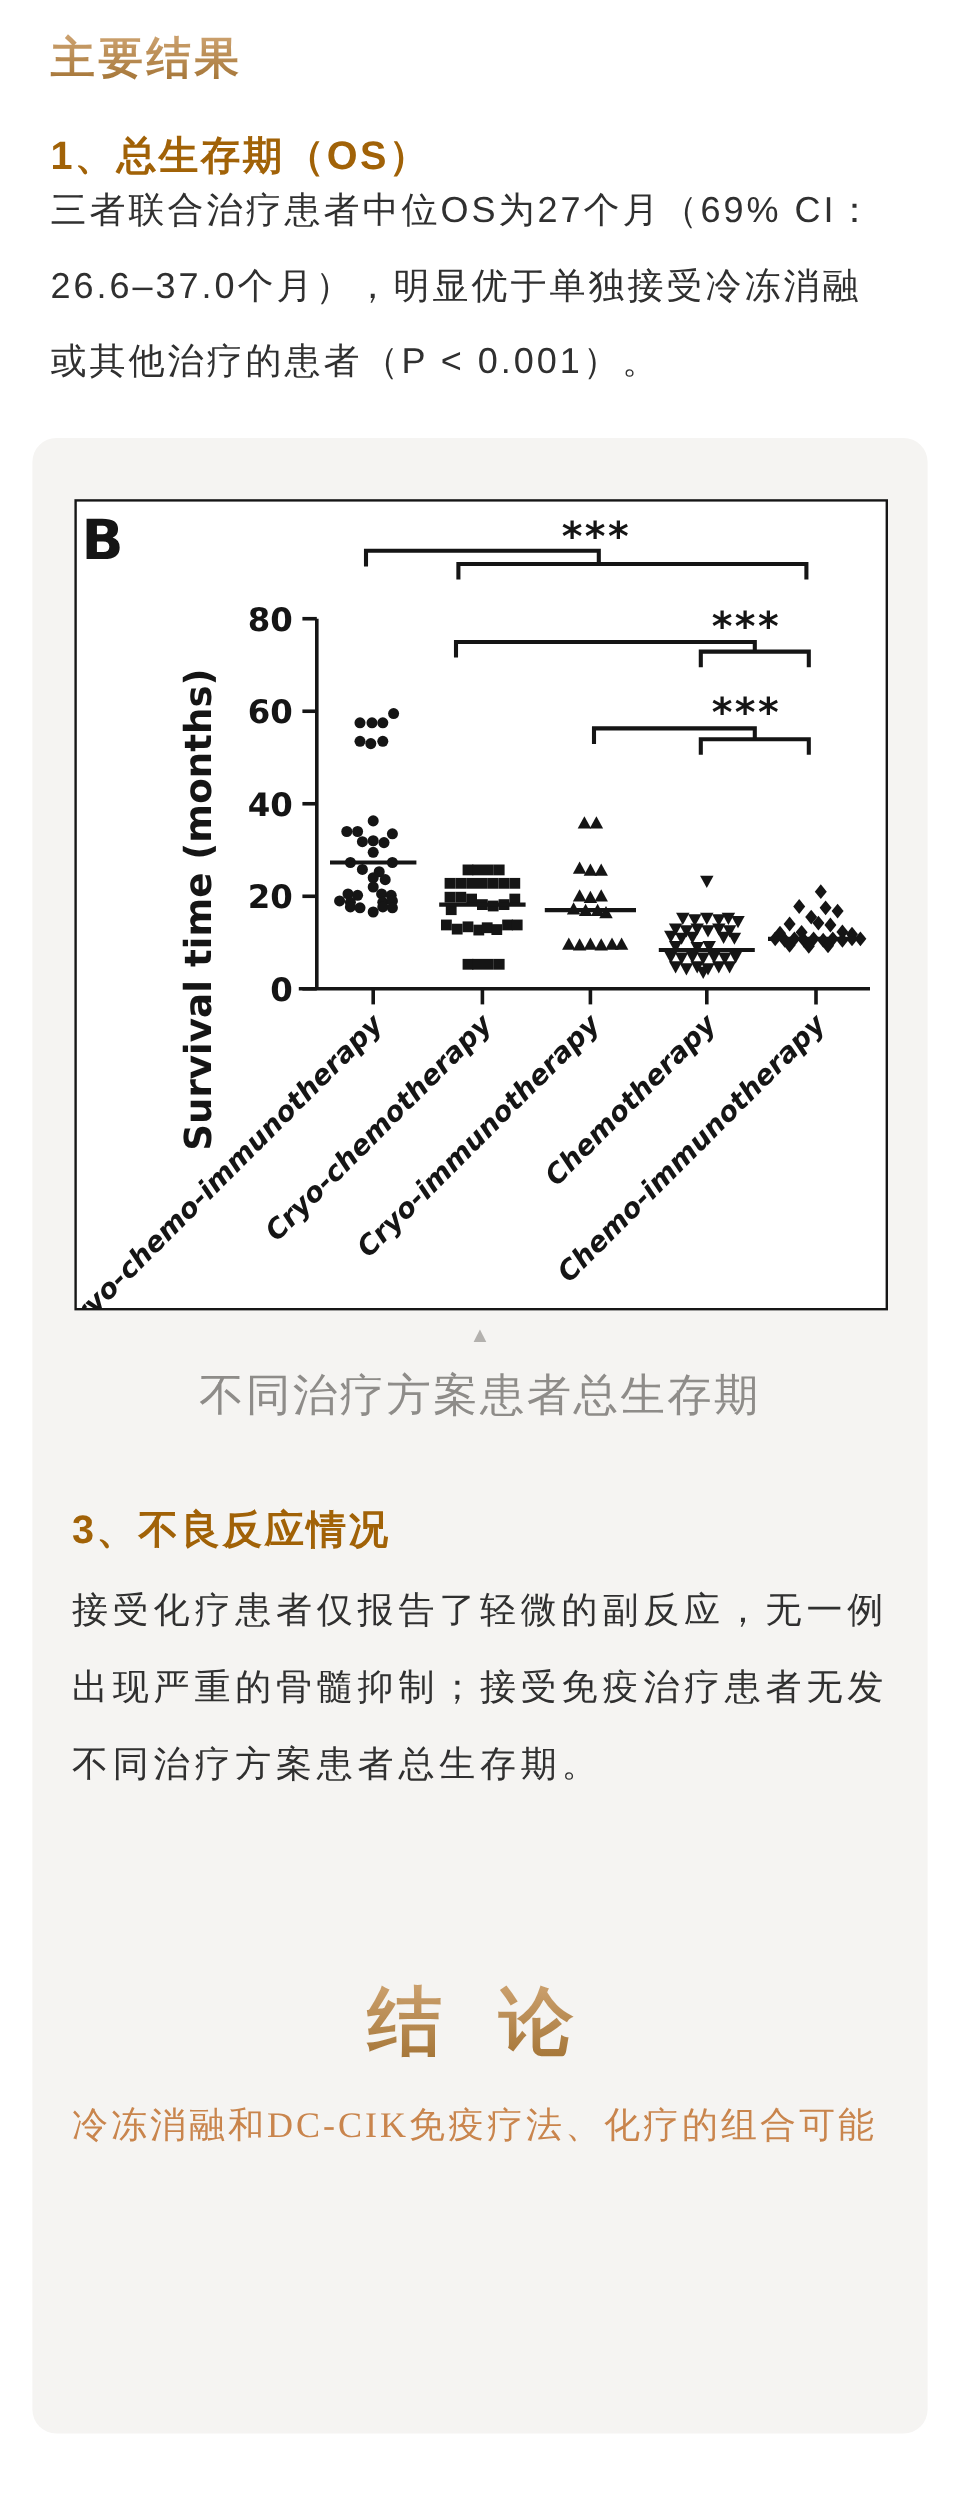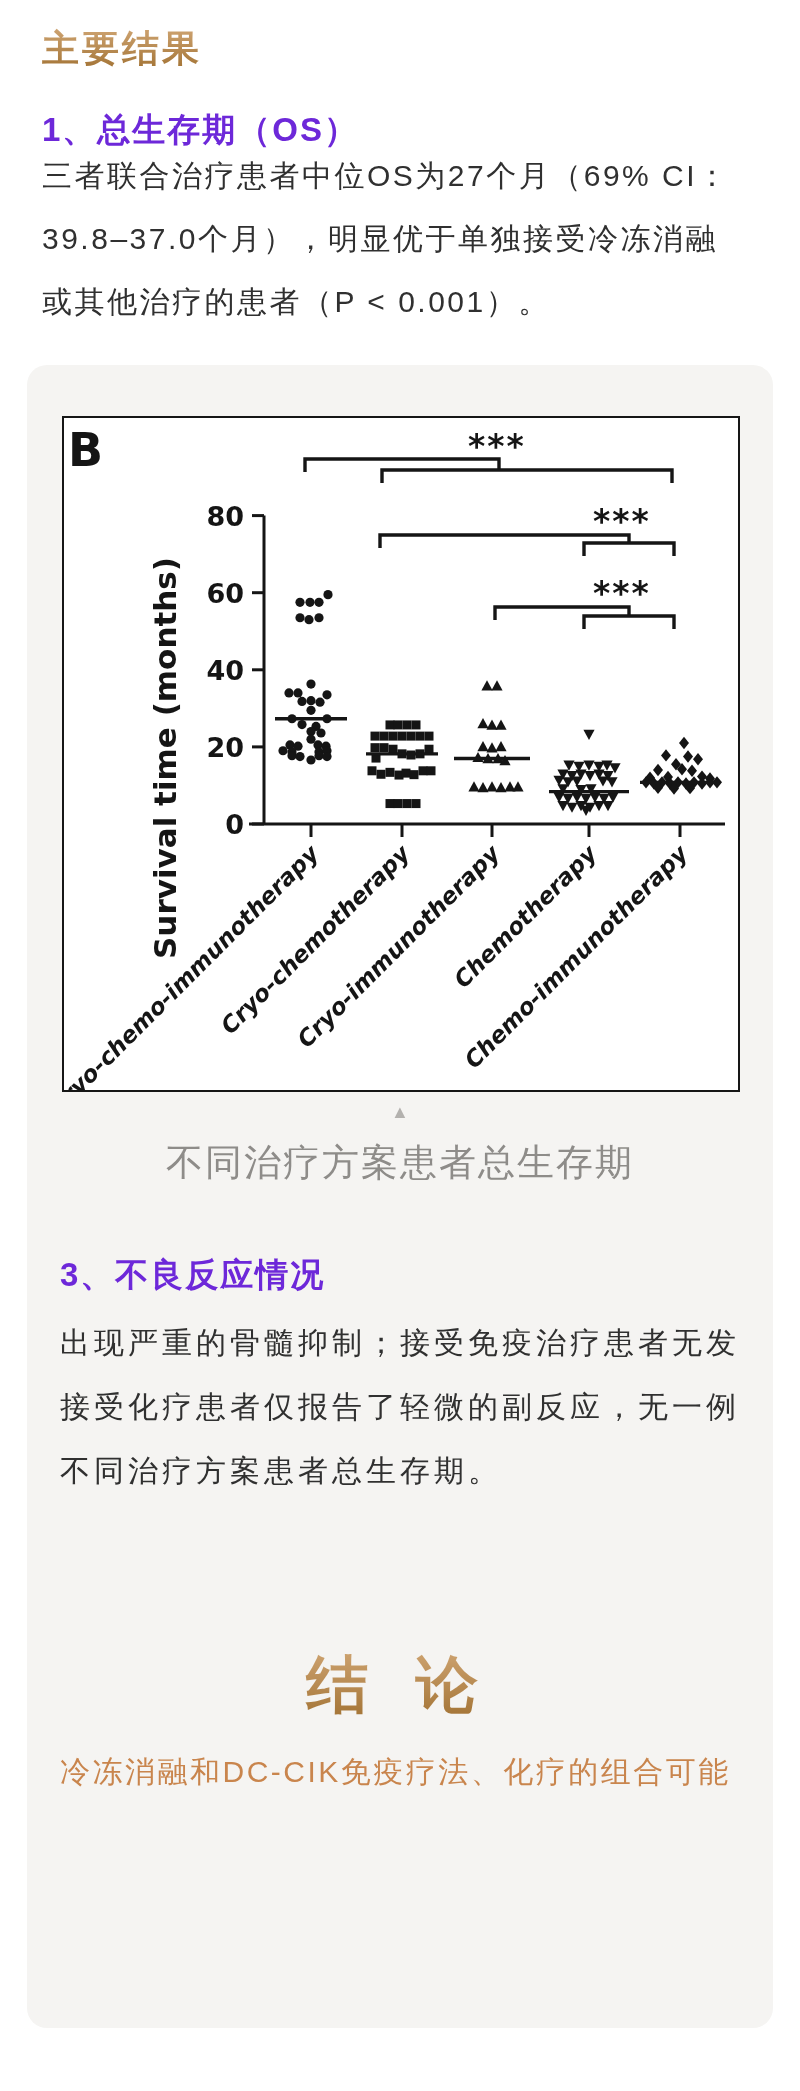--- a/index.html
+++ b/index.html
@@ -3,41 +3,41 @@
 <meta charset="utf-8">
 <style>
   html,body{margin:0;padding:0;background:#ffffff;}
   .page{position:relative;width:800px;height:2091px;background:#ffffff;overflow:hidden;
         font-family:"Liberation Sans",sans-serif;}
   .gold-serif{font-family:"Liberation Serif",serif;font-weight:bold;
         background:linear-gradient(#d2a877,#9e6e2e);
         -webkit-background-clip:text;background-clip:text;
         color:#b5803f;-webkit-text-fill-color:transparent;}
   .page-title{position:absolute;left:42px;top:24px;font-size:37px;letter-spacing:3px;}
-  .sec-heading{position:absolute;font-size:33px;font-weight:bold;color:#6d28d9;letter-spacing:2px;}
+  .sec-heading{position:absolute;font-size:33px;font-weight:bold;color:#a16207;letter-spacing:2px;}
   .h-sec1{left:42px;top:108px;}
   .body-lines{position:absolute;color:#303030;font-size:30px;letter-spacing:2.5px;}
   .body-lines .bline{height:63px;line-height:63px;white-space:nowrap;}
   .body1{left:42px;top:144px;}
   .card{position:absolute;left:27px;top:365px;width:746px;height:1663px;
         background:#f5f4f2;border-radius:20px;}
   .figure-panel{position:absolute;left:35px;top:51px;width:678px;height:676px;
         background:#ffffff;border:2px solid #161616;box-sizing:border-box;overflow:hidden;}
   .figure-panel svg{display:block;}
   .triangle-icon{position:absolute;left:0;width:100%;top:738px;text-align:center;
         font-size:18px;color:#b3b1ae;line-height:18px;}
   .fig-caption{position:absolute;left:0;width:100%;top:773px;text-align:center;
         font-size:37px;color:#8e8c89;letter-spacing:2px;}
   .h-sec2{left:33px;top:888px;}
   .body2{left:33px;top:946px;}
   .body2 .bline{height:64px;line-height:64px;letter-spacing:4px;}
   .conclusion-title{position:absolute;left:0;width:100%;top:1278px;text-align:center;
         font-size:62px;letter-spacing:16px;}
   .conclusion-body{position:absolute;left:33px;top:1376px;color:#c9854d;font-size:30px;letter-spacing:2.5px;}
-  .conclusion-body .bline{height:62px;line-height:62px;white-space:nowrap;}
+  .conclusion-body .bline{height:62px;line-height:62px;white-space:nowrap;font-family:Liberation Serif, serif;}
   
   .axis{stroke:#151515;stroke-width:3;fill:none;}
   .tick{stroke:#151515;stroke-width:3;}
   .bracket{stroke:#151515;stroke-width:3.4;fill:none;}
   .med{stroke:#151515;stroke-width:3.4;}
   .pt{fill:#151515;}
   .ytick{font-family:"DejaVu Sans",sans-serif;font-weight:bold;font-size:27px;fill:#151515;}
   .ytitle{font-family:"DejaVu Sans",sans-serif;font-weight:bold;font-size:31px;fill:#151515;}
   .xlabel{font-family:"DejaVu Sans",sans-serif;font-weight:bold;font-style:italic;font-size:23px;fill:#151515;}
   .stars{font-family:"DejaVu Sans",sans-serif;font-weight:bold;font-size:33px;fill:#151515;letter-spacing:2px;}
@@ -47,21 +47,21 @@
 <body>
 
 <div class="page">
 
   <div class="page-title gold-serif">主要结果</div>
 
   <div class="sec-heading h-sec1">1、总生存期（OS）</div>
 
   <div class="body-lines body1">
     <div class="bline">三者联合治疗患者中位OS为27个月（69% CI：</div>
-    <div class="bline">39.8–37.0个月），明显优于单独接受冷冻消融</div>
+    <div class="bline">26.6–37.0个月），明显优于单独接受冷冻消融</div>
     <div class="bline">或其他治疗的患者（P &lt; 0.001）。</div>
   </div>
 
   <div class="card">
 
     <div class="figure-panel">
       <svg id="chart" width="674" height="672" viewBox="0 0 674 672" xmlns="http://www.w3.org/2000/svg">
           <text x="4" y="48" class="plabel">B</text>
           <path class="bracket" d="M241,54 V41 H435 V52"></path>
           <path class="bracket" d="M318,65 V52 H608 V65"></path>
@@ -247,22 +247,22 @@
         </svg>
     </div>
 
     <div class="triangle-icon">▲</div>
 
     <div class="fig-caption">不同治疗方案患者总生存期</div>
 
     <div class="sec-heading h-sec2">3、不良反应情况</div>
 
     <div class="body-lines body2">
+      <div class="bline">接受化疗患者仅报告了轻微的副反应，无一例</div>
       <div class="bline">出现严重的骨髓抑制；接受免疫治疗患者无发</div>
-      <div class="bline">接受化疗患者仅报告了轻微的副反应，无一例</div>
       <div class="bline">不同治疗方案患者总生存期。</div>
     </div>
 
     <div class="conclusion-title gold-serif">结 论</div>
 
     <div class="conclusion-body">
       <div class="bline">冷冻消融和DC-CIK免疫疗法、化疗的组合可能</div>
     </div>
 
   </div>

